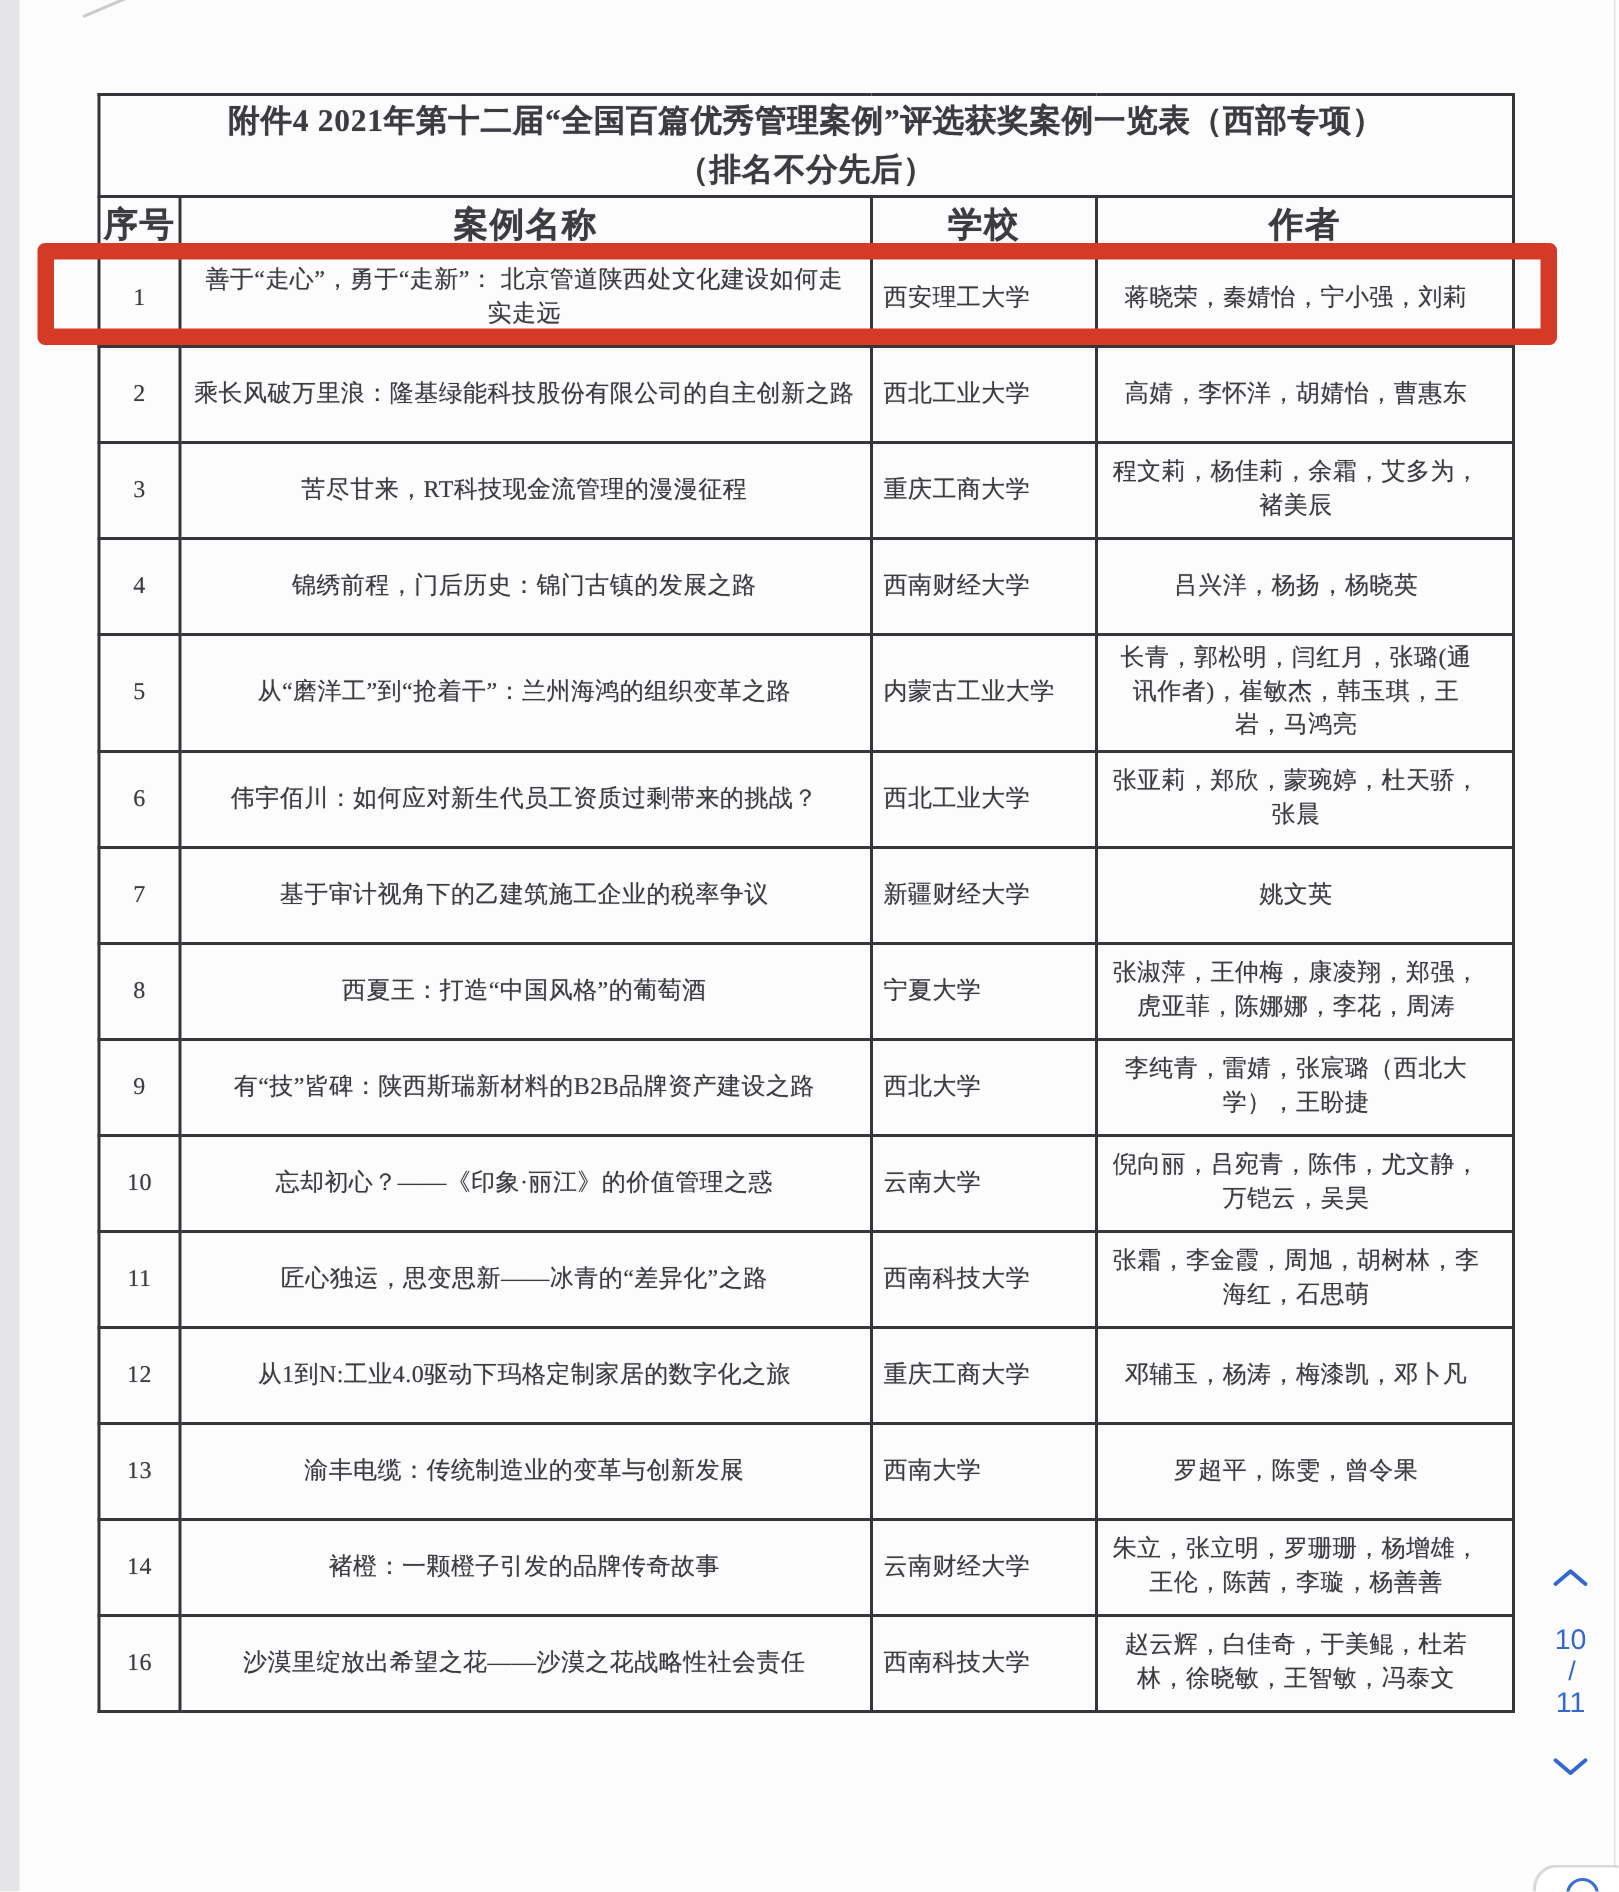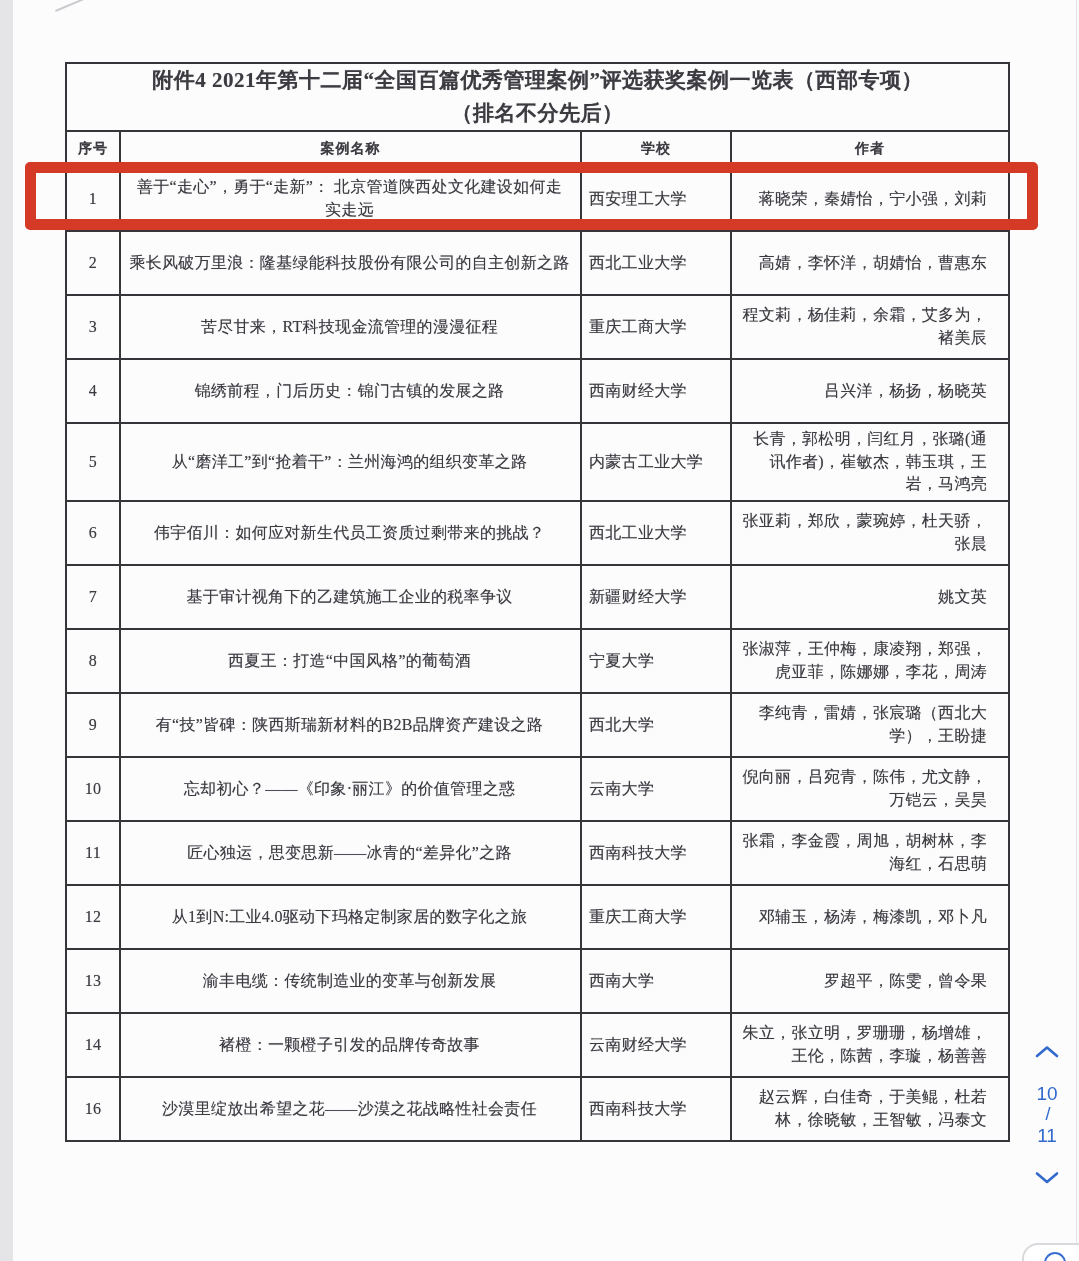--- a/index.html
+++ b/index.html
@@ -16,26 +16,26 @@
   .diag-artifact { position:absolute; left:54px; top:3px; width:36px; height:2px; background:#cbcbcf; transform:rotate(-23deg); }
 
   
   .doc-table {
     position:absolute; left:65px; top:62px; width:943px;
     border-collapse:collapse; table-layout:fixed;
     text-shadow:0 0 0.7px rgba(70,70,80,.5);
   }
   .doc-table th, .doc-table td { border:2px solid #35353a; vertical-align:middle; }
   .title-cell { height:68px; text-align:center; font-size:21px; font-weight:bold; line-height:1.55; letter-spacing:0.5px; }
-  .header-row th { height:36px; font-size:14px; font-weight:bold; text-align:center; letter-spacing:1px; }
+  .header-row th { height:36px; font-size:23px; font-weight:bold; text-align:center; letter-spacing:1px; }
   tbody td { height:64px; font-size:16px; line-height:1.42; letter-spacing:0.3px; }
   td.col-no { text-align:center; }
   td.col-case { padding:4px 10px 4px 8px; text-align:center; }
   td.col-school { padding:4px 4px 4px 7px; text-align:left; }
-  td.col-authors { padding:4px 21px 4px 9px; text-align:right; }
+  td.col-authors { padding:4px 21px 4px 9px; text-align:center; }
 
   
   .highlight-rect {
     position:absolute; left:25px; top:162px; width:1013px; height:68px;
     border:11px solid #d53a26; border-radius:5px; background:transparent;
     pointer-events:none;
   }
 
   
   .pager {

